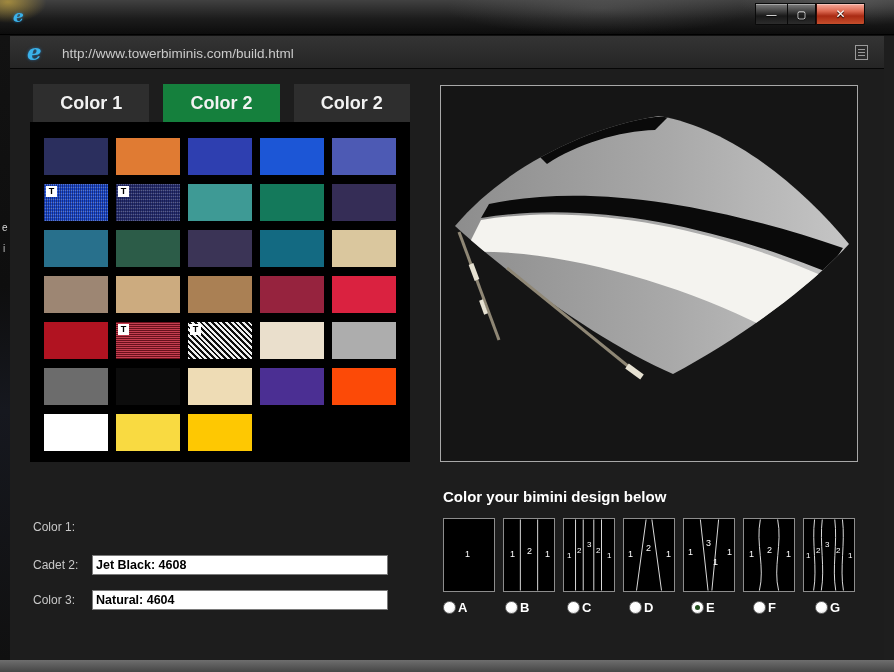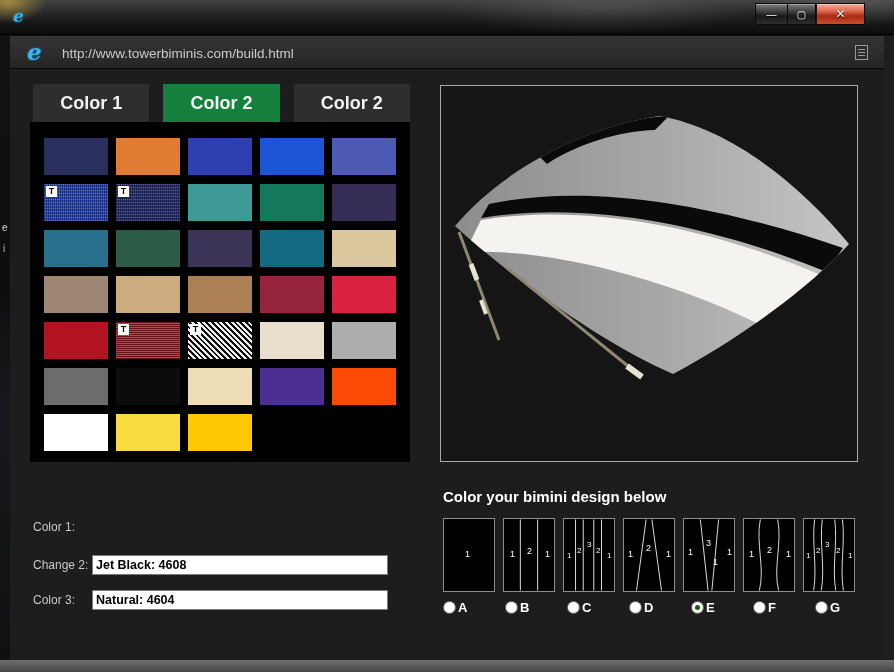--- a/index.html
+++ b/index.html
@@ -182,21 +182,21 @@
           <div class="swatch" style="background-color: rgb(249, 218, 65);"></div>
           <div class="swatch" style="background-color: rgb(254, 200, 2);"></div>
         </div>
     </div>
 
 
     <div class="field" id="field-0">
       <label>Color 1:</label>
     </div>
     <div class="field" id="field-1">
-      <label>Change 2:</label>
+      <label>Cadet 2:</label>
       <input value="Jet Black: 4608" style="">
     </div>
     <div class="field" id="field-2">
       <label>Color 3:</label>
       <input value="Natural: 4604" style="">
     </div>
 
     <div class="preview">
       <svg viewBox="0 0 416 375">
         <defs>

